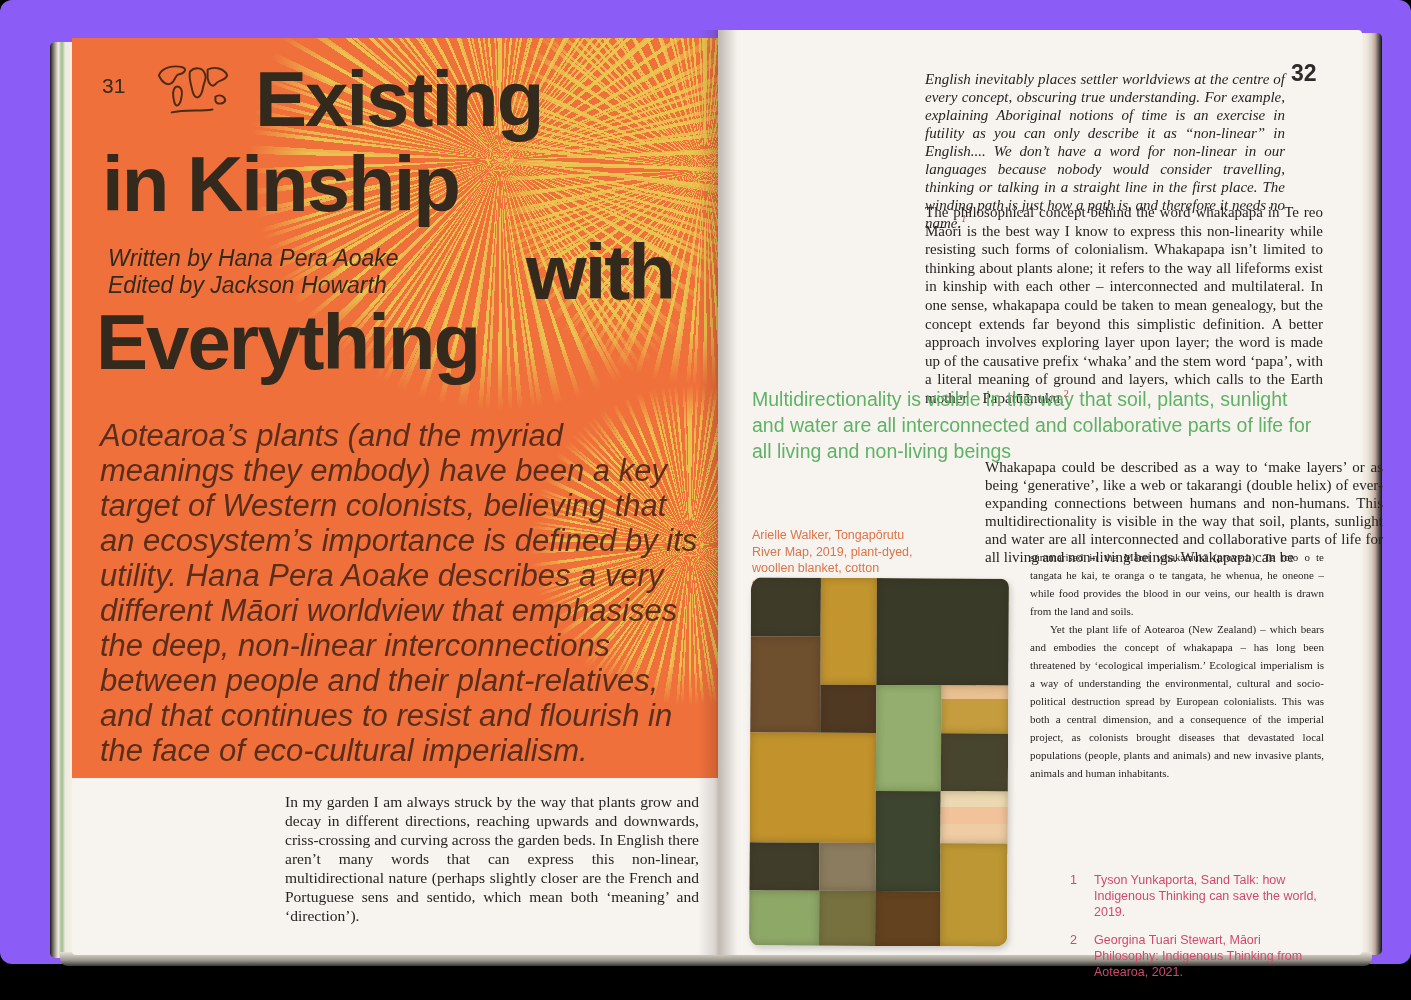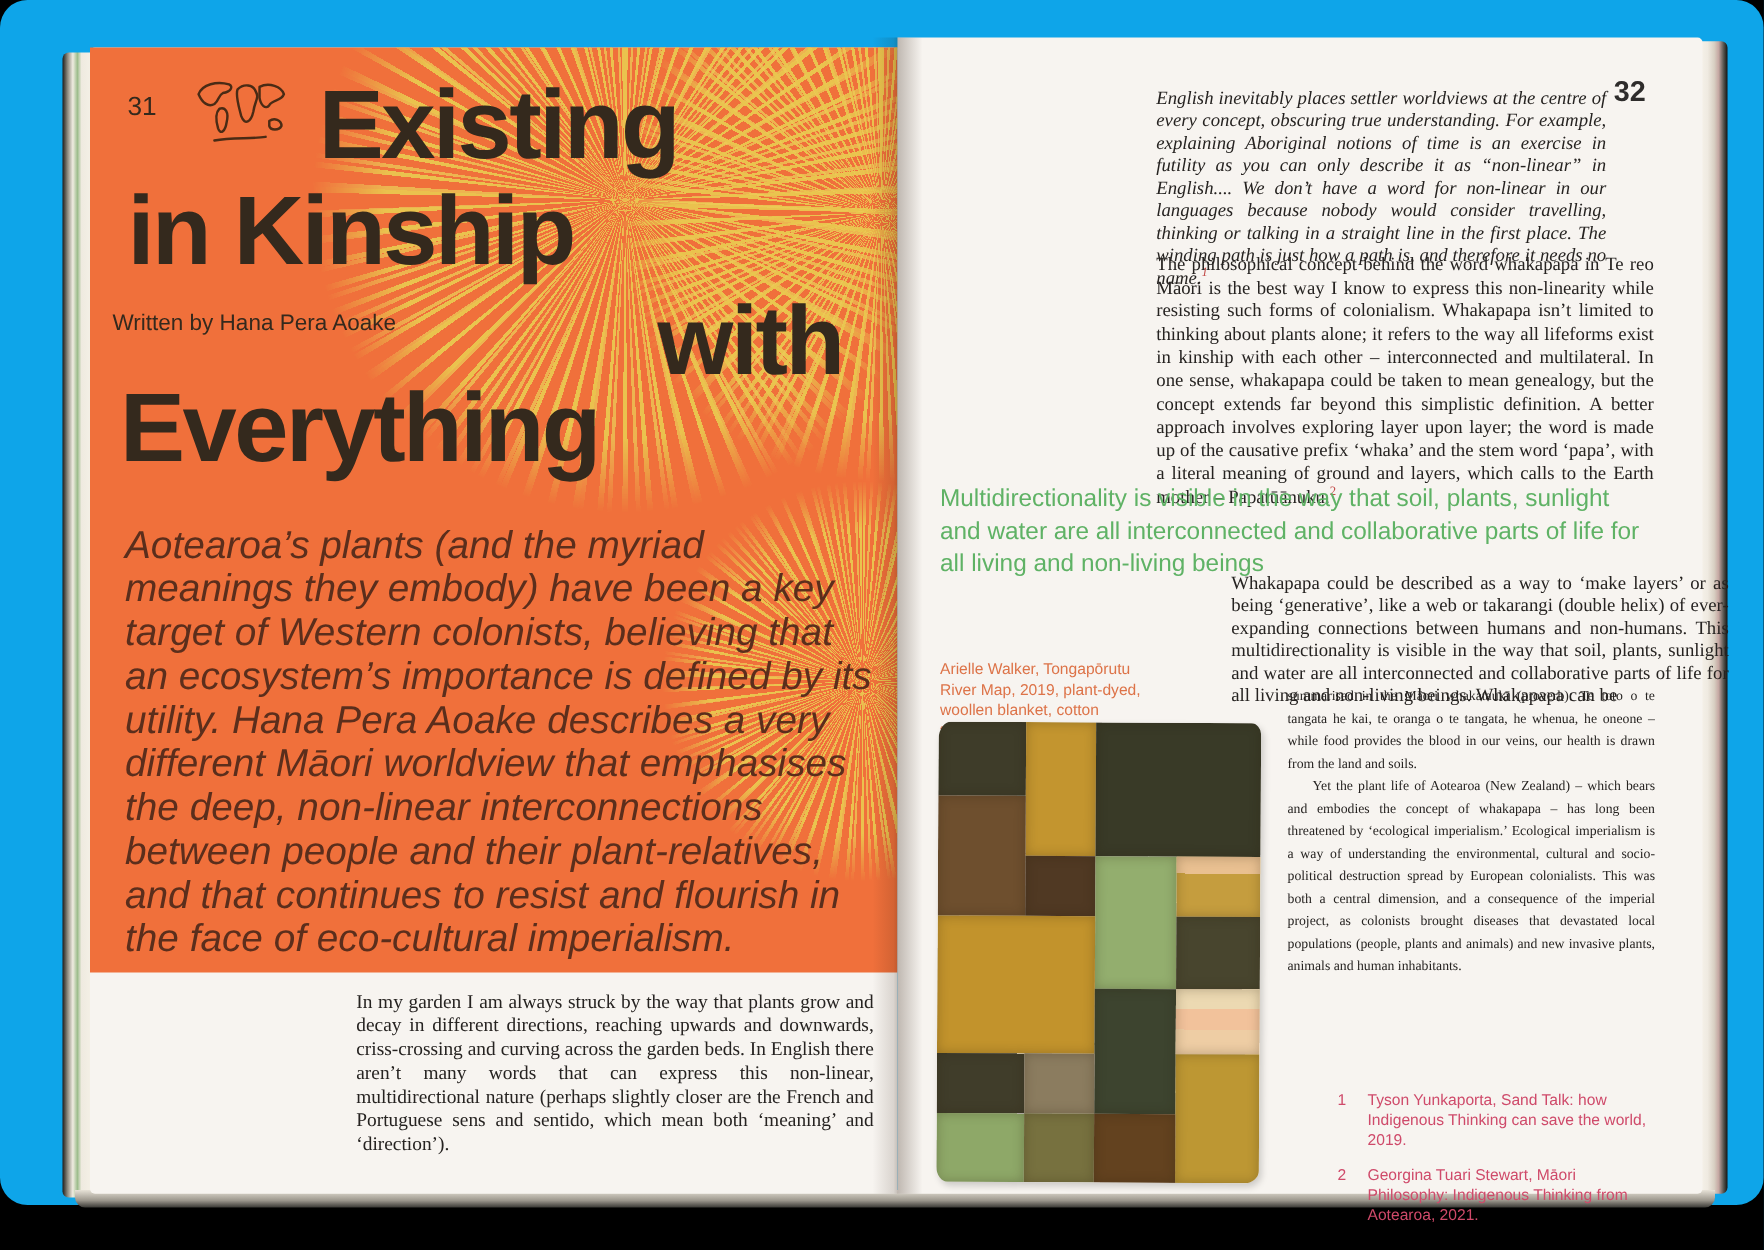--- a/index.html
+++ b/index.html
@@ -3,21 +3,21 @@
 <meta charset="utf-8">
 <style>
   :root{
     --orange:#f0703b; --dandelion:#e9c64f; --title_ink:#34291d; --intro_ink:#5b2e1c;
     --body_ink:#262321; --green:#5fb265; --caption:#dd7348; --pink:#cf4a6a;
     --red:#c24b48; --paper:#f7f4f0;
   }
   *{margin:0;padding:0;box-sizing:border-box;}
   html,body{width:1411px;height:1000px;background:#000;overflow:hidden;
     font-family:"Liberation Sans",sans-serif;}
-  .scene{position:relative;width:1411px;height:964px;background:#0ea5e9;border-radius:22px;}
+  .scene{position:relative;width:1411px;height:964px;background:#8b5cf6;border-radius:12px;}
 
   
   .edge-left{position:absolute;left:50px;top:42px;width:23px;height:916px;border-radius:5px 0 0 5px;
     background:linear-gradient(90deg,#1c1c1a 0%,#8f8c80 18%,#f0ece1 36%,#9dbd8c 52%,#efeae0 66%,#f4f0e6 100%);}
   .edge-right{position:absolute;left:1360px;top:33px;width:22px;height:922px;border-radius:0 5px 5px 0;
     background:linear-gradient(90deg,#f6f2ea 0%,#efeae1 28%,#d8cfc2 52%,#c5a7a2 68%,#55544e 86%,#141412 100%);}
   .edge-bottom{position:absolute;left:60px;top:952px;width:1312px;height:14px;border-radius:0 0 8px 8px;
     background:linear-gradient(180deg,#e7e2d7 0%,#9b968c 60%,#3a3935 100%);}
   .page{position:absolute;background:var(--paper);}
   .page-left{left:72px;top:38px;width:646px;height:917px;border-radius:4px 0 0 4px;}
@@ -37,21 +37,21 @@
   .d2{left:418px;top:-83px;width:430px;height:430px;}
   .d3{left:458px;top:347px;width:320px;height:320px;}
 
   .pageno-left{position:absolute;left:30px;top:36px;font-size:21px;color:var(--title_ink);}
   .map-icon{position:absolute;left:82px;top:22px;width:78px;height:58px;}
   .title-line{position:absolute;font-weight:700;font-size:78px;line-height:1;letter-spacing:-2px;color:var(--title_ink);white-space:nowrap;}
   .t1{left:183px;top:22px;}
   .t2{left:30px;top:107px;}
   .t3{right:44px;top:195px;}
   .t4{left:24px;top:265px;}
-  .byline{position:absolute;left:18px;top:207px;font-size:18px;line-height:27px;color:var(--title_ink);}
+  .byline{position:absolute;left:36px;top:207px;font-size:23px;line-height:27px;color:var(--title_ink);font-style:italic;}
   .intro{position:absolute;left:28px;top:380px;width:600px;font-size:31px;line-height:35px;color:var(--intro_ink);font-style:italic;}
 
   
   .left-body{position:absolute;left:213px;top:754px;width:414px;color:var(--body_ink);
     font-family:"Liberation Serif",serif;font-size:15.5px;line-height:19px;text-align:justify;}
   .left-body .p2{text-indent:24px;text-align:left;}
 
   
   .pageno-right{position:absolute;left:573px;top:30px;font-size:23px;font-weight:700;color:#2e2c2b;}
   .serif{font-family:"Liberation Serif",serif;color:var(--body_ink);}
@@ -107,20 +107,21 @@
         <path d="M18,53 C32,50 48,52 60,50"></path>
       </svg>
 
       <div class="title-line t1">Existing</div>
       <div class="title-line t3">with</div>
       <div class="title-line t2">in Kinship</div>
       <div class="title-line t4">Everything</div>
 
       <div class="byline">
         <div>Written by Hana Pera Aoake</div>
+        <div>Edited by Jackson Howarth</div>
       </div>
 
       <div class="intro">Aotearoa’s plants (and the myriad meanings they embody) have been a key target of Western colonists, believing that an ecosystem’s importance is defined by its utility. Hana Pera Aoake describes a very different Māori worldview that emphasises the deep, non-linear interconnections between people and their plant-relatives, and that continues to resist and flourish in the face of eco-cultural imperialism.</div>
     </div>
 
     <div class="left-body">
       <p class="p1"><span>In my garden I am always struck by the way that plants grow and decay in different directions, reaching upwards and downwards, criss-crossing and curving across the garden beds. In English there aren’t many words that can express this non-linear, multidirectional nature (perhaps slightly closer are the French and Portuguese </span><span class="it">sens</span><span> and </span><span class="it">sentido</span><span>, which mean both ‘meaning’ and ‘direction’).</span></p>
     </div>
   </div>
 

